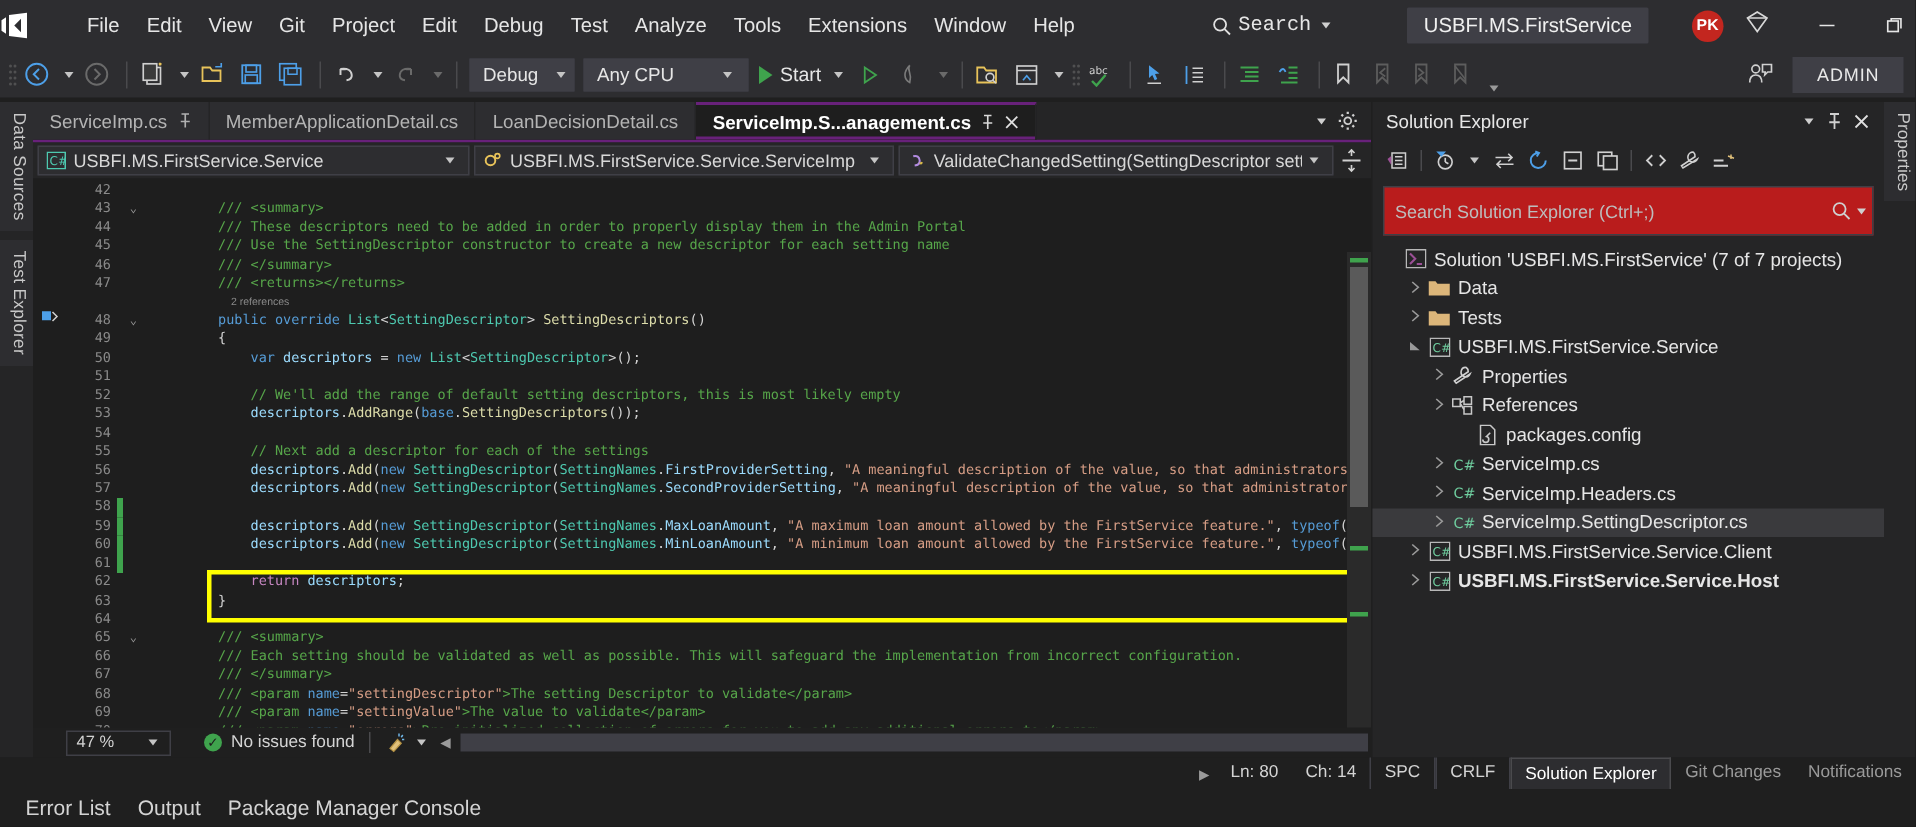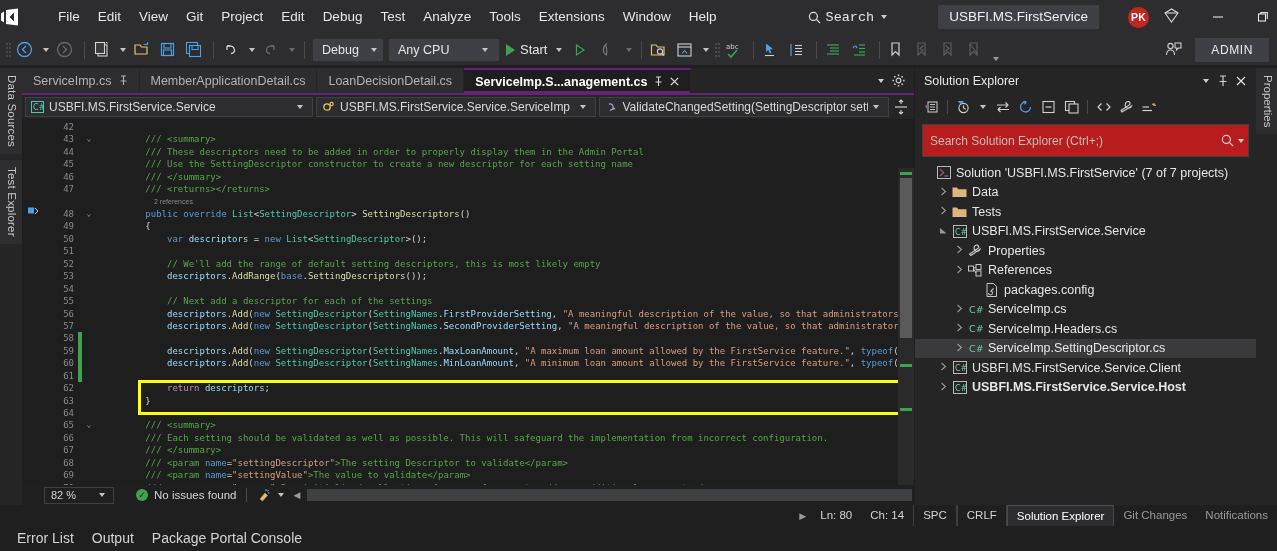--- a/index.html
+++ b/index.html
@@ -627,21 +627,21 @@
       <div class="vscroll">
         <div class="vs-marker" style="top:4px; background:#3fa34d;"></div>
         <div class="thumb" style="top:10px; height:160px;"></div>
         <div class="vs-marker" style="top:196px; background:#3fa34d;"></div>
         <div class="vs-marker" style="top:240px; background:#3fa34d;"></div>
       </div>
     </div>
 
     <div class="hscroll-row">
       <div class="zoom-combo">
-        <span>82 %</span>
+        <span>47 %</span>
         <span class="drop-arrow"></span>
       </div>
       <div class="issues">
         <span class="check-ico">✓</span>
         <span>No issues found</span>
       </div>
       <div class="hsb-sep"></div>
       <div style="display:flex;align-items:center;gap:3px;">
         <svg width="14" height="14" viewBox="0 0 14 14">
             <path d="M3 11 L8 5 L10.5 7.5 L5.5 13 Z" fill="#e0c07a" stroke="#b59244" stroke-width=".8"></path>
@@ -904,16 +904,16 @@
         <span class="se-tab active">Solution Explorer</span>
         <span class="se-tab">Git Changes</span>
         <span class="se-tab">Notifications</span>
       </div>
     </div>
   </div>
 
   <div class="bottombar">
     <span class="bb-item">Error List</span>
     <span class="bb-item">Output</span>
-    <span class="bb-item">Package Portal Console</span>
+    <span class="bb-item">Package Manager Console</span>
   </div>
 
 </div>
 
 </body></html>

